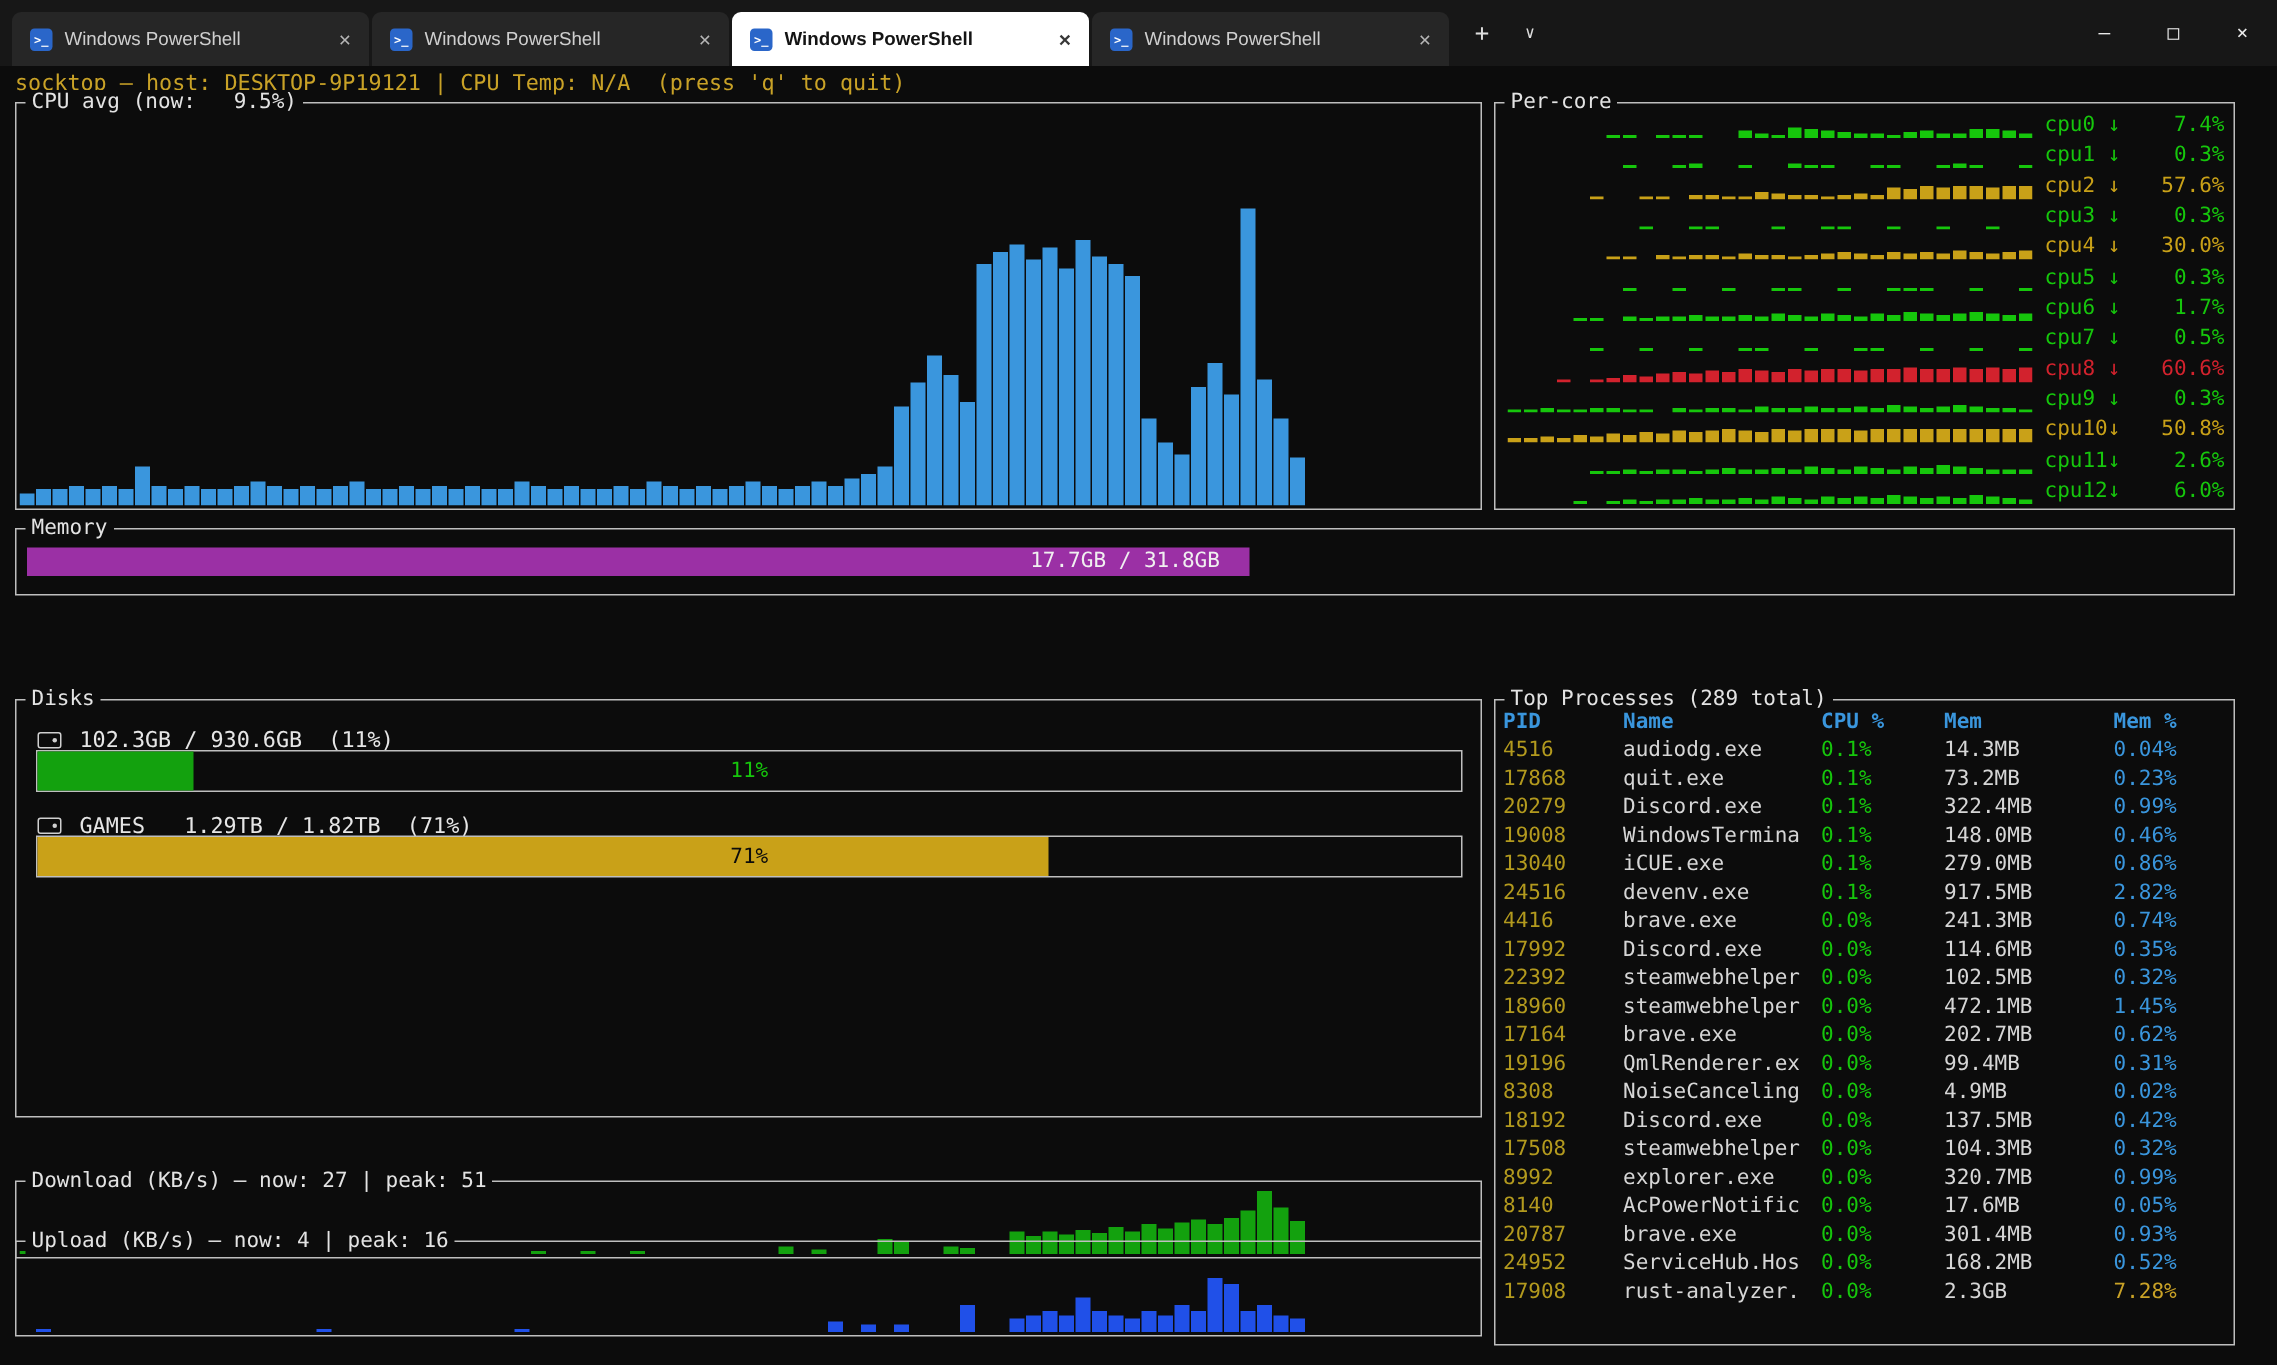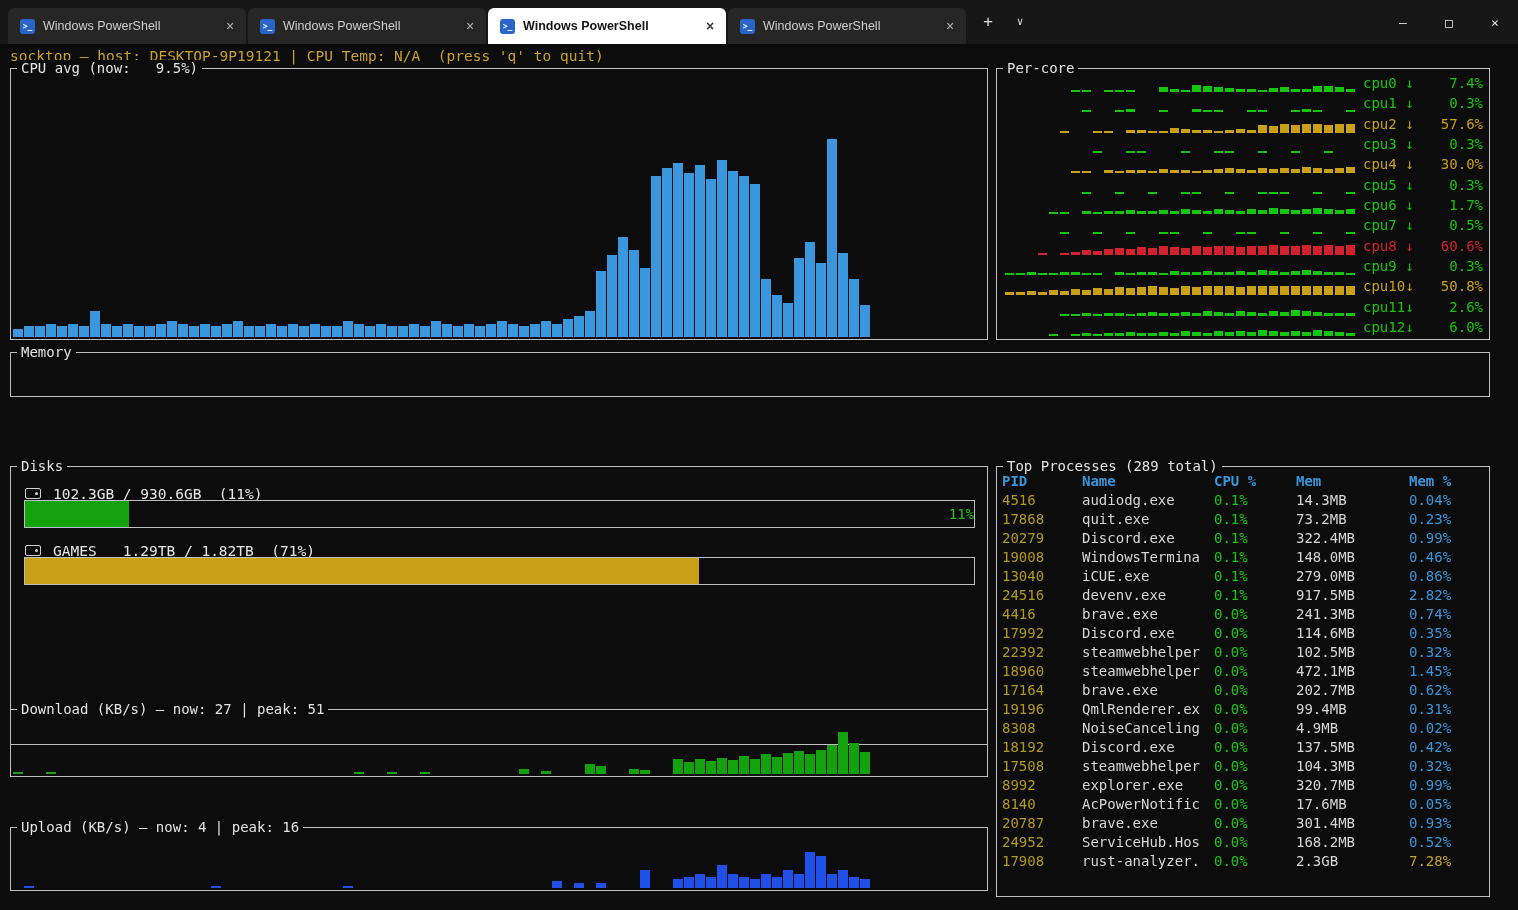--- a/index.html
+++ b/index.html
@@ -28,42 +28,42 @@
   .hdr{position:absolute;left:10px;top:4px;color:#c9a227;font-size:14.5px;white-space:pre}
   .panel{position:absolute;border:1px solid #bfbfbf}
   .ptitle{position:absolute;top:-9px;left:6px;background:#0c0c0c;padding:0 4px;color:#e3e3e3;font-size:14px;line-height:17px;white-space:pre}
 
   #cpu-panel{left:10px;top:24px;width:978px;height:272px}
   #percore-panel{left:996px;top:24px;width:494px;height:272px}
   #memory-panel{left:10px;top:308px;width:1480px;height:45px}
   #swap-panel{left:10px;top:365px;width:1480px;height:45px}
   #disks-panel{left:10px;top:422px;width:978px;height:279px}
   #procs-panel{left:996px;top:422px;width:494px;height:431px}
-  #download-panel{left:10px;top:665px;width:978px;height:68px}
+  #download-panel{left:10px;top:743px;width:978px;height:52px}
   #upload-panel{left:10px;top:783px;width:978px;height:64px}
 
   .chart{position:absolute;left:2px;right:2px;top:4px;bottom:2px;display:flex;align-items:flex-end;gap:1px;overflow:hidden}
   .chart i{flex:0 0 10px;font-style:normal;display:block}
 
   .cores{position:absolute;left:8px;right:6px;top:5px;bottom:3px;display:flex;flex-direction:column;justify-content:space-between}
   .core-row{display:flex;align-items:flex-end;height:18px}
   .core-chart{flex:1;height:17px;display:flex;align-items:flex-end;gap:2px;overflow:hidden;margin-right:8px}
   .core-chart i{flex:0 0 9px;font-style:normal;display:block}
   .core-label{width:120px;display:flex;justify-content:space-between;font-size:14px;line-height:18px;white-space:pre}
 
   .gauge{position:absolute;left:7px;right:7px;top:12px;height:19px}
   .gfill{position:absolute;left:0;top:0;bottom:0}
   .glabel{position:absolute;left:0;right:0;top:0;bottom:0;text-align:center;font-size:14px;line-height:19px;white-space:pre}
 
   .disk-line{position:absolute;left:14px;height:19px;font-size:14.5px;color:#e6e6e6;display:flex;align-items:center;gap:12px;white-space:pre}
   .dicon{width:16px;height:11px;border:1px solid #d0d0d0;border-radius:2px;position:relative;flex:0 0 16px}
   .dicon::after{content:"";position:absolute;right:2px;top:3px;width:3px;height:3px;background:#d0d0d0;border-radius:50%}
   .dbar{position:absolute;left:13px;width:951px;height:28px;border:1px solid #bfbfbf}
   .dfill{position:absolute;left:0;top:0;bottom:0}
-  .dlabel{position:absolute;left:0;right:0;top:0;bottom:0;text-align:right;font-size:14px;line-height:26px}
+  .dlabel{position:absolute;left:0;right:0;top:0;bottom:0;text-align:center;font-size:14px;line-height:26px}
 
   .netchart{position:absolute;left:2px;right:2px;top:3px;bottom:2px;display:flex;align-items:flex-end;gap:1px;overflow:hidden}
   .netchart i{flex:0 0 10px;font-style:normal;display:block}
 
   .procs{position:absolute;left:5px;right:2px;top:5px;bottom:2px;font-size:14px;overflow:hidden}
   .prow{display:grid;grid-template-columns:80px 132px 82px 113px 1fr;height:19px;line-height:19px;white-space:pre;overflow:hidden}
   .phead span{color:#3a96dd;font-weight:bold}
   .c-pid{color:#b39a1e}
   .c-name{color:#d6d6d6}
   .c-cpu{color:#16c60c}
@@ -686,20 +686,24 @@
               <i style="height: 4px; background: rgb(22, 198, 12);"></i>
               <i style="height: 3px; background: rgb(22, 198, 12);"></i>
             </div>
             <div class="core-label" style="color: rgb(22, 198, 12);"><span>cpu12↓</span><span>6.0%</span></div>
           </div>
         </div>
     </section>
 
     <section class="panel" id="memory-panel">
       <span class="ptitle">Memory</span>
+      <div class="gauge" id="mem-gauge">
+        <div class="gfill" style="width: 55.7%; background: rgb(155, 48, 165);"></div>
+        <span class="glabel" style="color: rgb(240, 240, 240);">17.7GB / 31.8GB</span>
+      </div>
     </section>
 
 
     <section class="panel" id="disks-panel">
       <span class="ptitle">Disks</span>
       <div id="disk-rows">
           <div class="disk-line" style="top: 17px;"><span class="dicon"></span><span>102.3GB / 930.6GB  (11%)</span></div>
           <div class="dbar" style="top: 33px;">
             <div class="dfill" style="width: 11%; background: rgb(19, 161, 14);"></div>
             <span class="dlabel" style="color: rgb(22, 198, 12);">11%</span>

